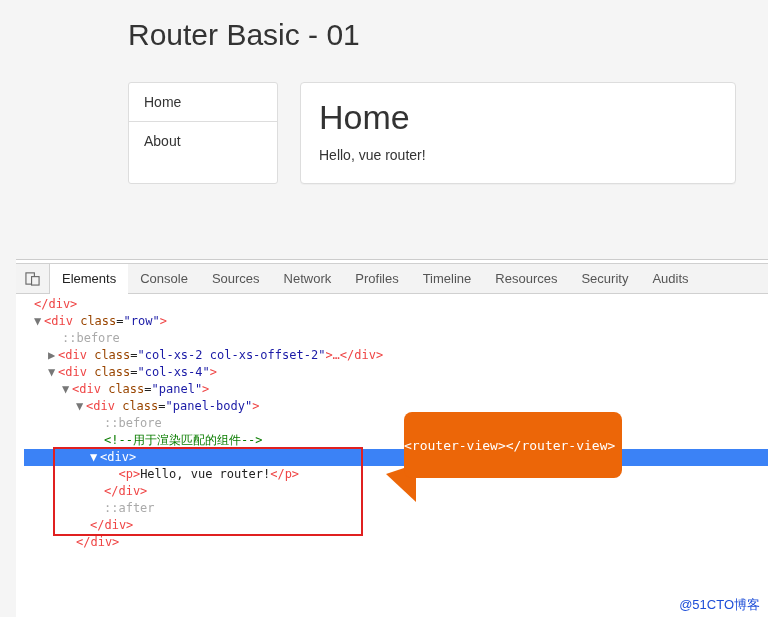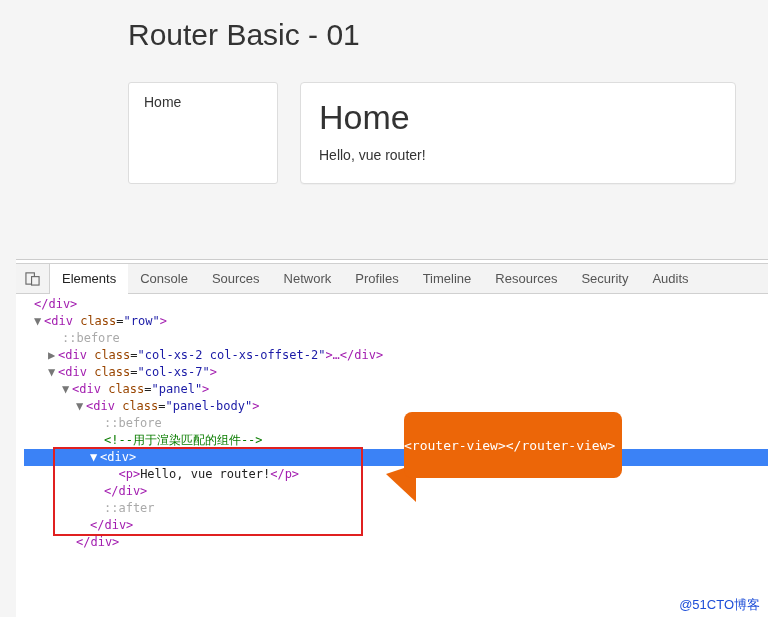--- a/index.html
+++ b/index.html
@@ -22,21 +22,21 @@
 .dt-tabs { display: flex; align-items: center; height: 30px; border-bottom: 1px solid #d0d0d0; font-size: 13px; color: #555; background: #f3f3f3; }
 .dt-icon { width: 34px; height: 30px; display: flex; align-items: center; justify-content: center; border-right: 1px solid #d0d0d0; }
 .dt-icon svg { width: 15px; height: 15px; }
 .dt-tab { padding: 0 12px; height: 30px; line-height: 30px; cursor: pointer; }
 .dt-tab.active { color: #222; background: #fff; border-bottom: 2px solid #fff; margin-bottom: -1px; }
 
 .dom-tree { font-family: Menlo, Consolas, monospace; font-size: 12px; line-height: 17px; padding: 2px 0 0 8px; color: #222; position: relative; }
 .dom-line { white-space: pre; }
 .arrow { display: inline-block; width: 10px; color: #777; }
 .grey { color: #aaa; }
-.tag { color: #a21caf; }
+.tag { color: #ef4444; }
 .attr-n { color: #994500; }
 .attr-v { color: #1a1aa6; }
 .pseudo { color: #aaa; }
 .comment { color: #0b7d00; }
 
 .highlight-row { background: #3b82f6; color: #fff; padding: 0; }
 .highlight-row .tag, .highlight-row .arrow { color: #fff; }
 
 .red-box { position: absolute; border: 2px solid #e02020; left: 37px; top: 153px; width: 310px; height: 89px; pointer-events: none; }
 
@@ -48,20 +48,21 @@
 .i1{padding-left:10px}.i2{padding-left:24px}.i3{padding-left:38px}.i4{padding-left:52px}.i5{padding-left:66px}.i6{padding-left:80px}
 </style>
 </head>
 <body>
 
 <div class="page-top">
   <h1 class="page-title">Router Basic - 01</h1>
   <div class="content-row">
     <div class="nav-list">
       <div class="nav-item">Home</div>
+      <div class="nav-item">About</div>
     </div>
     <div class="panel">
       <h1>Home</h1>
       <p>Hello, vue router!</p>
     </div>
   </div>
 </div>
 
 <div class="devtools">
   <div class="dt-border"></div>
@@ -81,21 +82,21 @@
     <div class="dt-tab">Resources</div>
     <div class="dt-tab">Security</div>
     <div class="dt-tab">Audits</div>
   </div>
 
   <div class="dom-tree">
     <div class="dom-line i1 grey"><span class="tag">&lt;/div&gt;</span></div>
     <div class="dom-line i1"><span class="arrow">▼</span><span class="tag">&lt;<span>div</span></span> <span class="attr-n">class</span>=<span class="attr-v">"<span>row</span>"</span><span class="tag">&gt;</span></div>
     <div class="dom-line i3 pseudo">::before</div>
     <div class="dom-line i2"><span class="arrow">▶</span><span class="tag">&lt;<span>div</span></span> <span class="attr-n">class</span>=<span class="attr-v">"<span>col-xs-2 col-xs-offset-2</span>"</span><span class="tag">&gt;…&lt;/div&gt;</span></div>
-    <div class="dom-line i2"><span class="arrow">▼</span><span class="tag">&lt;<span>div</span></span> <span class="attr-n">class</span>=<span class="attr-v">"<span>col-xs-7</span>"</span><span class="tag">&gt;</span></div>
+    <div class="dom-line i2"><span class="arrow">▼</span><span class="tag">&lt;<span>div</span></span> <span class="attr-n">class</span>=<span class="attr-v">"<span>col-xs-4</span>"</span><span class="tag">&gt;</span></div>
     <div class="dom-line i3"><span class="arrow">▼</span><span class="tag">&lt;<span>div</span></span> <span class="attr-n">class</span>=<span class="attr-v">"<span>panel</span>"</span><span class="tag">&gt;</span></div>
     <div class="dom-line i4"><span class="arrow">▼</span><span class="tag">&lt;<span>div</span></span> <span class="attr-n">class</span>=<span class="attr-v">"<span>panel-body</span>"</span><span class="tag">&gt;</span></div>
     <div class="dom-line i6 pseudo">::before</div>
     <div class="dom-line i6 comment">&lt;!--用于渲染匹配的组件--&gt;</div>
     <div class="dom-line i5 highlight-row"><span class="arrow">▼</span><span class="tag">&lt;div&gt;</span></div>
     <div class="dom-line i6">  <span class="tag">&lt;p&gt;</span><span>Hello, vue router!</span><span class="tag">&lt;/p&gt;</span></div>
     <div class="dom-line i6"><span class="tag">&lt;/div&gt;</span></div>
     <div class="dom-line i6 pseudo">::after</div>
     <div class="dom-line i5"><span class="tag">&lt;/div&gt;</span></div>
     <div class="dom-line i4"><span class="tag">&lt;/div&gt;</span></div>

